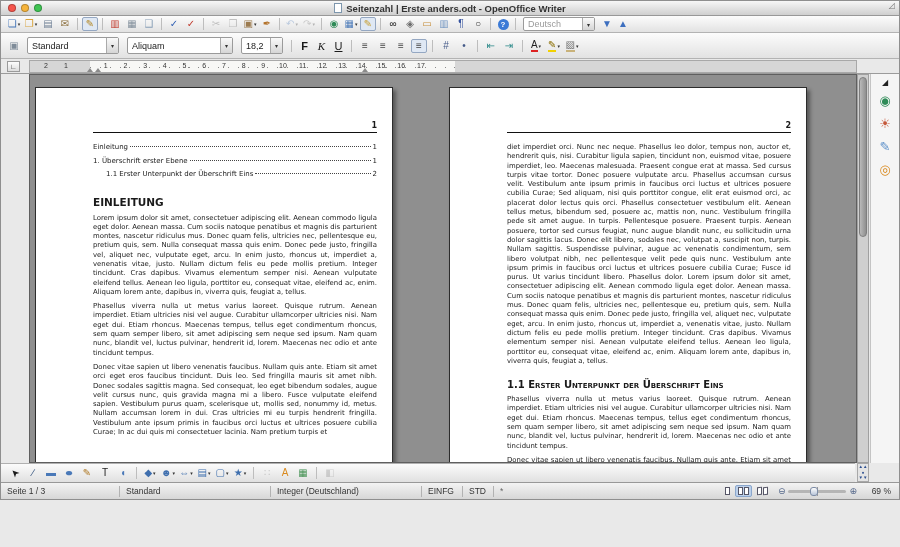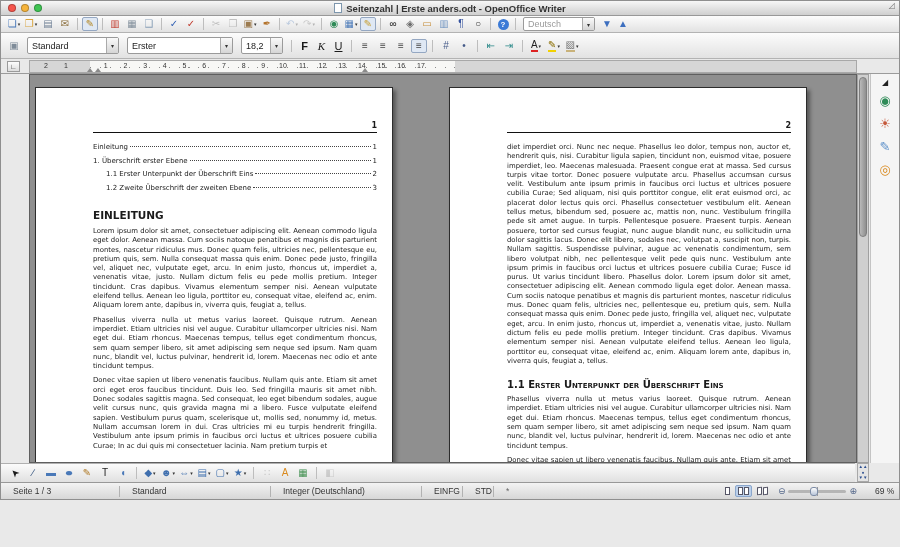--- a/index.html
+++ b/index.html
@@ -74,21 +74,21 @@
   .rail-handle{font-size:8px;color:#222;text-align:center;margin:4px 0 6px}
   #rail-icons{display:flex;flex-direction:column;align-items:center;gap:7px}
   #rail-icons .icn{min-width:18px;height:16px}
   #rail-icons .g{font-size:13px}
 
   
   .drawbar{position:absolute;left:0;right:44px;bottom:17px;height:19px;display:flex;align-items:center;background:linear-gradient(#fbfbfb,#e0e0e0);border-top:1px solid #b0b0b0;padding:0 6px;gap:1px}
 
   
   .statusbar{position:absolute;left:0;right:0;bottom:0;height:17px;display:flex;align-items:center;background:linear-gradient(#f3f3f3,#d7d7d7);border-top:1px solid #989898;font-size:8.5px;color:#333}
-  .seg{padding:0 12px;white-space:nowrap;overflow:hidden}
+  .seg{padding:0 6px;white-space:nowrap;overflow:hidden}
   .ssep{width:1px;height:11px;background:#b2b2b2}
   .s-page{width:118px}.s-style{width:150px}.s-lang{width:150px}.s-einfg{width:40px}.s-std{width:30px}.s-mod{width:14px;color:#666}
   .spacer{flex:1}
   .vpics{display:flex;align-items:center;gap:3px;margin-right:8px}
   .vp{height:12px;display:flex;align-items:center;gap:1px;padding:1px 2px;border-radius:2px}
   .vp.active{background:#bcd0ea;border:1px solid #8aa6cc}
   .vp .pg{width:5px;height:8px;background:#fff;border:1px solid #556}
   .vp .pg.book{transform:skewY(-6deg)}
   .zoomctl{display:flex;align-items:center;gap:3px;margin-right:6px}
   .zglyph{font-size:9px;color:#55688a}
@@ -227,21 +227,21 @@
 
   <div class="tb tb2">
     <div class="icn">
         <span class="g" style="color:#7f8c99">▣</span>
       </div>
     <div class="combo" style="width:92px">
       <span class="val">Standard</span>
       <span class="arrow">▾</span>
     </div>
     <div class="combo" style="width:106px">
-      <span class="val">Erster</span>
+      <span class="val">Aliquam</span>
       <span class="arrow">▾</span>
     </div>
     <div class="combo small">
       <span class="val">18,2</span>
       <span class="arrow">▾</span>
     </div>
     <div class="sep"></div>
     <span class="fkubtn b-bold">F</span>
     <span class="fkubtn b-italic">K</span>
     <span class="fkubtn b-under">U</span>
@@ -335,25 +335,20 @@
             <div class="trow">
               <span class="tl">1. Überschrift erster Ebene</span>
               <span class="lead"></span>
               <span class="tp">1</span>
             </div>
             <div class="trow ind">
               <span class="tl">1.1 Erster Unterpunkt der Überschrift Eins</span>
               <span class="lead"></span>
               <span class="tp">2</span>
             </div>
-            <div class="trow ind">
-              <span class="tl">1.2 Zweite Überschrift der zweiten Ebene</span>
-              <span class="lead"></span>
-              <span class="tp">3</span>
-            </div>
           </div>
         <div class="h1">EINLEITUNG</div>
         <div id="p1-paras">
             <p class="bp">Lorem ipsum dolor sit amet, consectetuer adipiscing elit. Aenean commodo ligula eget dolor. Aenean massa. Cum sociis natoque penatibus et magnis dis parturient montes, nascetur ridiculus mus. Donec quam felis, ultricies nec, pellentesque eu, pretium quis, sem. Nulla consequat massa quis enim. Donec pede justo, fringilla vel, aliquet nec, vulputate eget, arcu. In enim justo, rhoncus ut, imperdiet a, venenatis vitae, justo. Nullam dictum felis eu pede mollis pretium. Integer tincidunt. Cras dapibus. Vivamus elementum semper nisi. Aenean vulputate eleifend tellus. Aenean leo ligula, porttitor eu, consequat vitae, eleifend ac, enim. Aliquam lorem ante, dapibus in, viverra quis, feugiat a, tellus.</p>
             <p class="bp">Phasellus viverra nulla ut metus varius laoreet. Quisque rutrum. Aenean imperdiet. Etiam ultricies nisi vel augue. Curabitur ullamcorper ultricies nisi. Nam eget dui. Etiam rhoncus. Maecenas tempus, tellus eget condimentum rhoncus, sem quam semper libero, sit amet adipiscing sem neque sed ipsum. Nam quam nunc, blandit vel, luctus pulvinar, hendrerit id, lorem. Maecenas nec odio et ante tincidunt tempus.</p>
             <p class="bp">Donec vitae sapien ut libero venenatis faucibus. Nullam quis ante. Etiam sit amet orci eget eros faucibus tincidunt. Duis leo. Sed fringilla mauris sit amet nibh. Donec sodales sagittis magna. Sed consequat, leo eget bibendum sodales, augue velit cursus nunc, quis gravida magna mi a libero. Fusce vulputate eleifend sapien. Vestibulum purus quam, scelerisque ut, mollis sed, nonummy id, metus. Nullam accumsan lorem in dui. Cras ultricies mi eu turpis hendrerit fringilla. Vestibulum ante ipsum primis in faucibus orci luctus et ultrices posuere cubilia Curae; In ac dui quis mi consectetuer lacinia. Nam pretium turpis et</p>
           </div>
       </div>
     </div>
 

